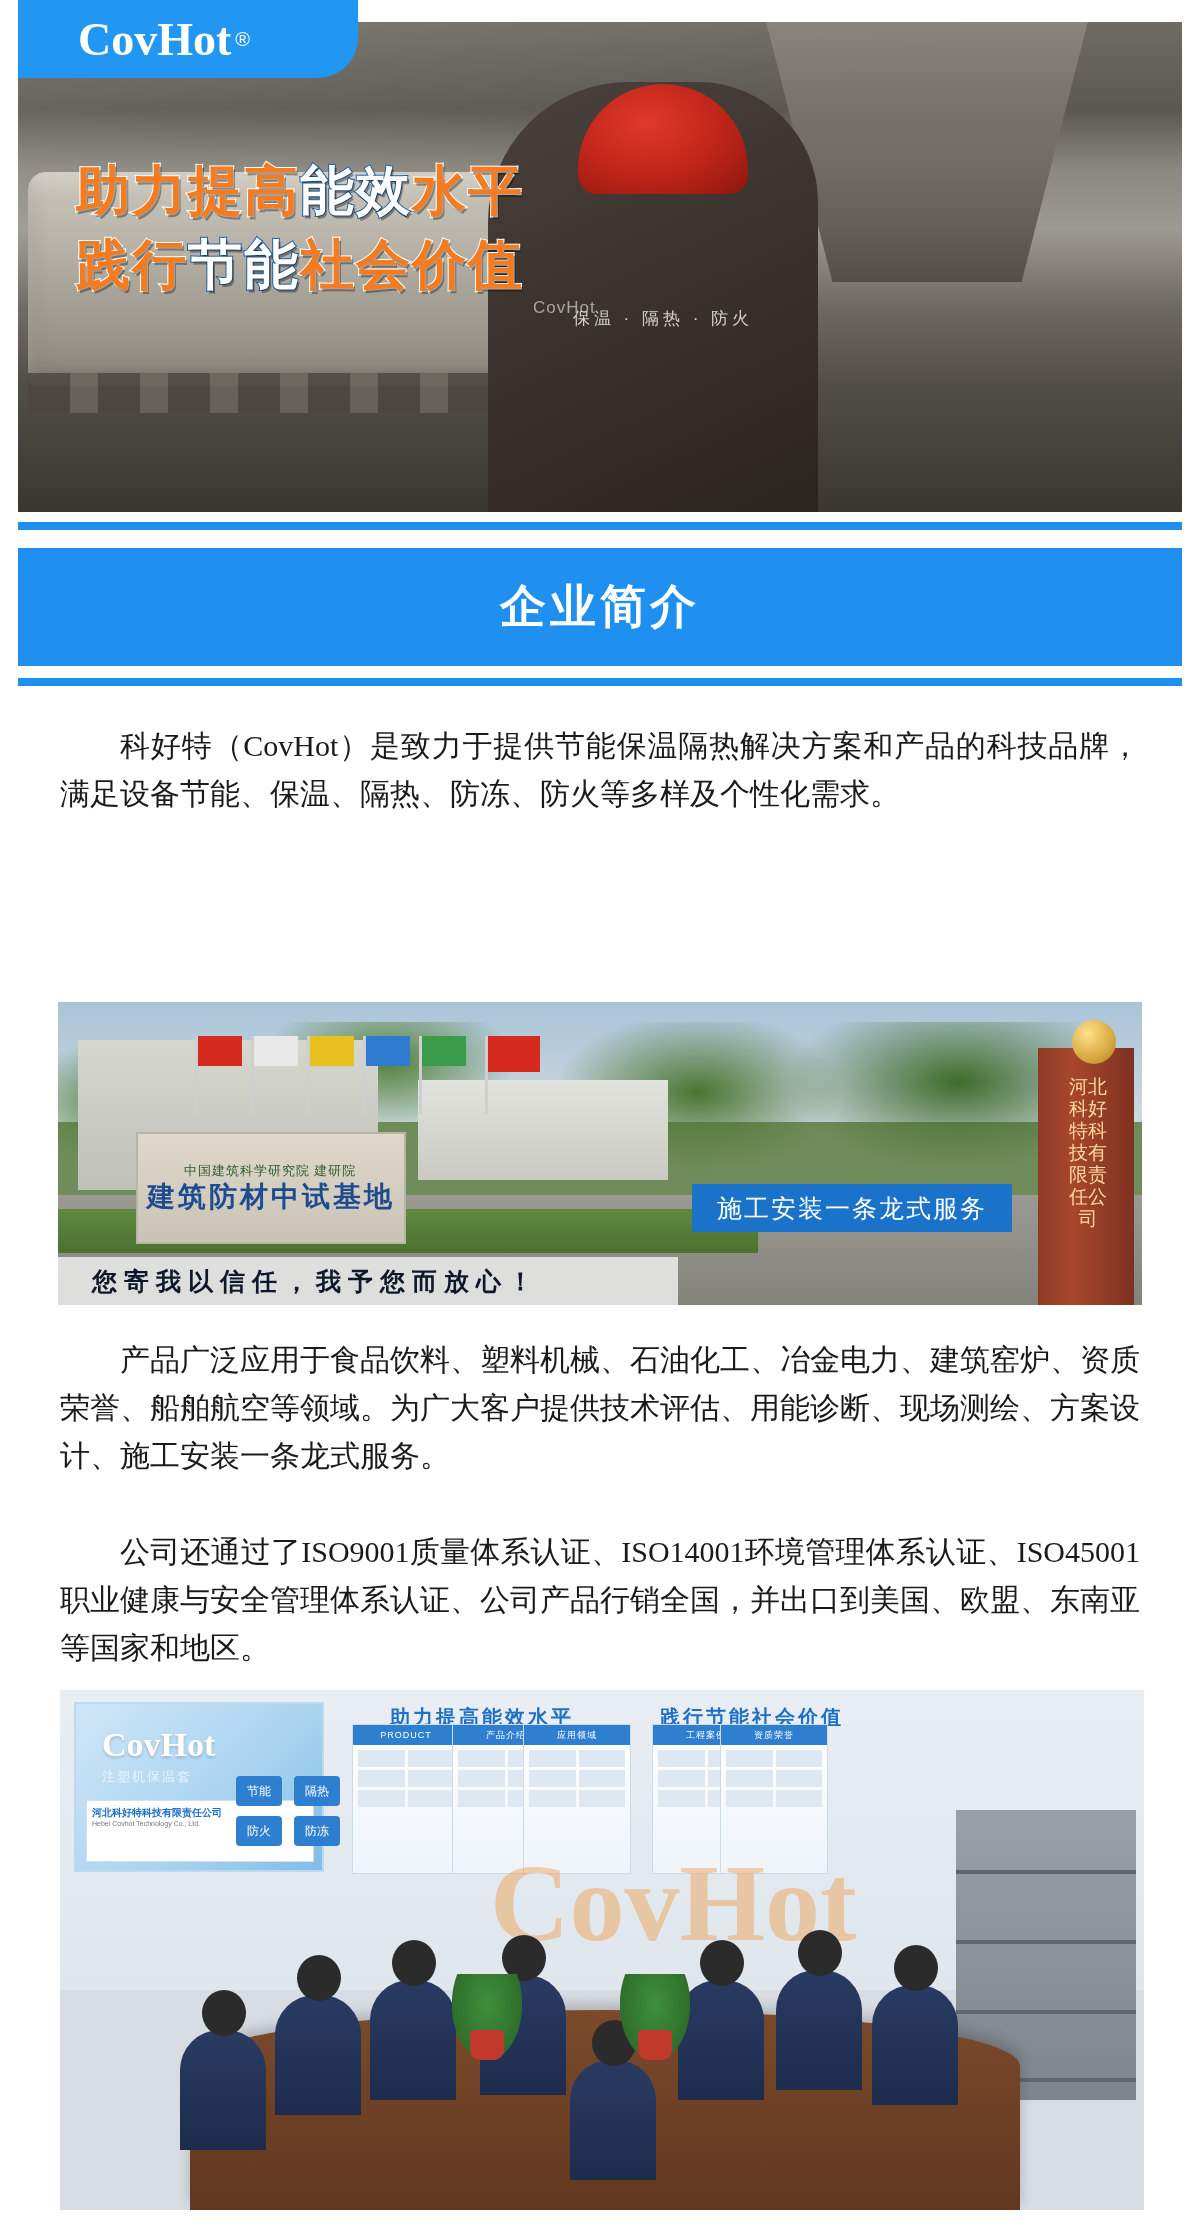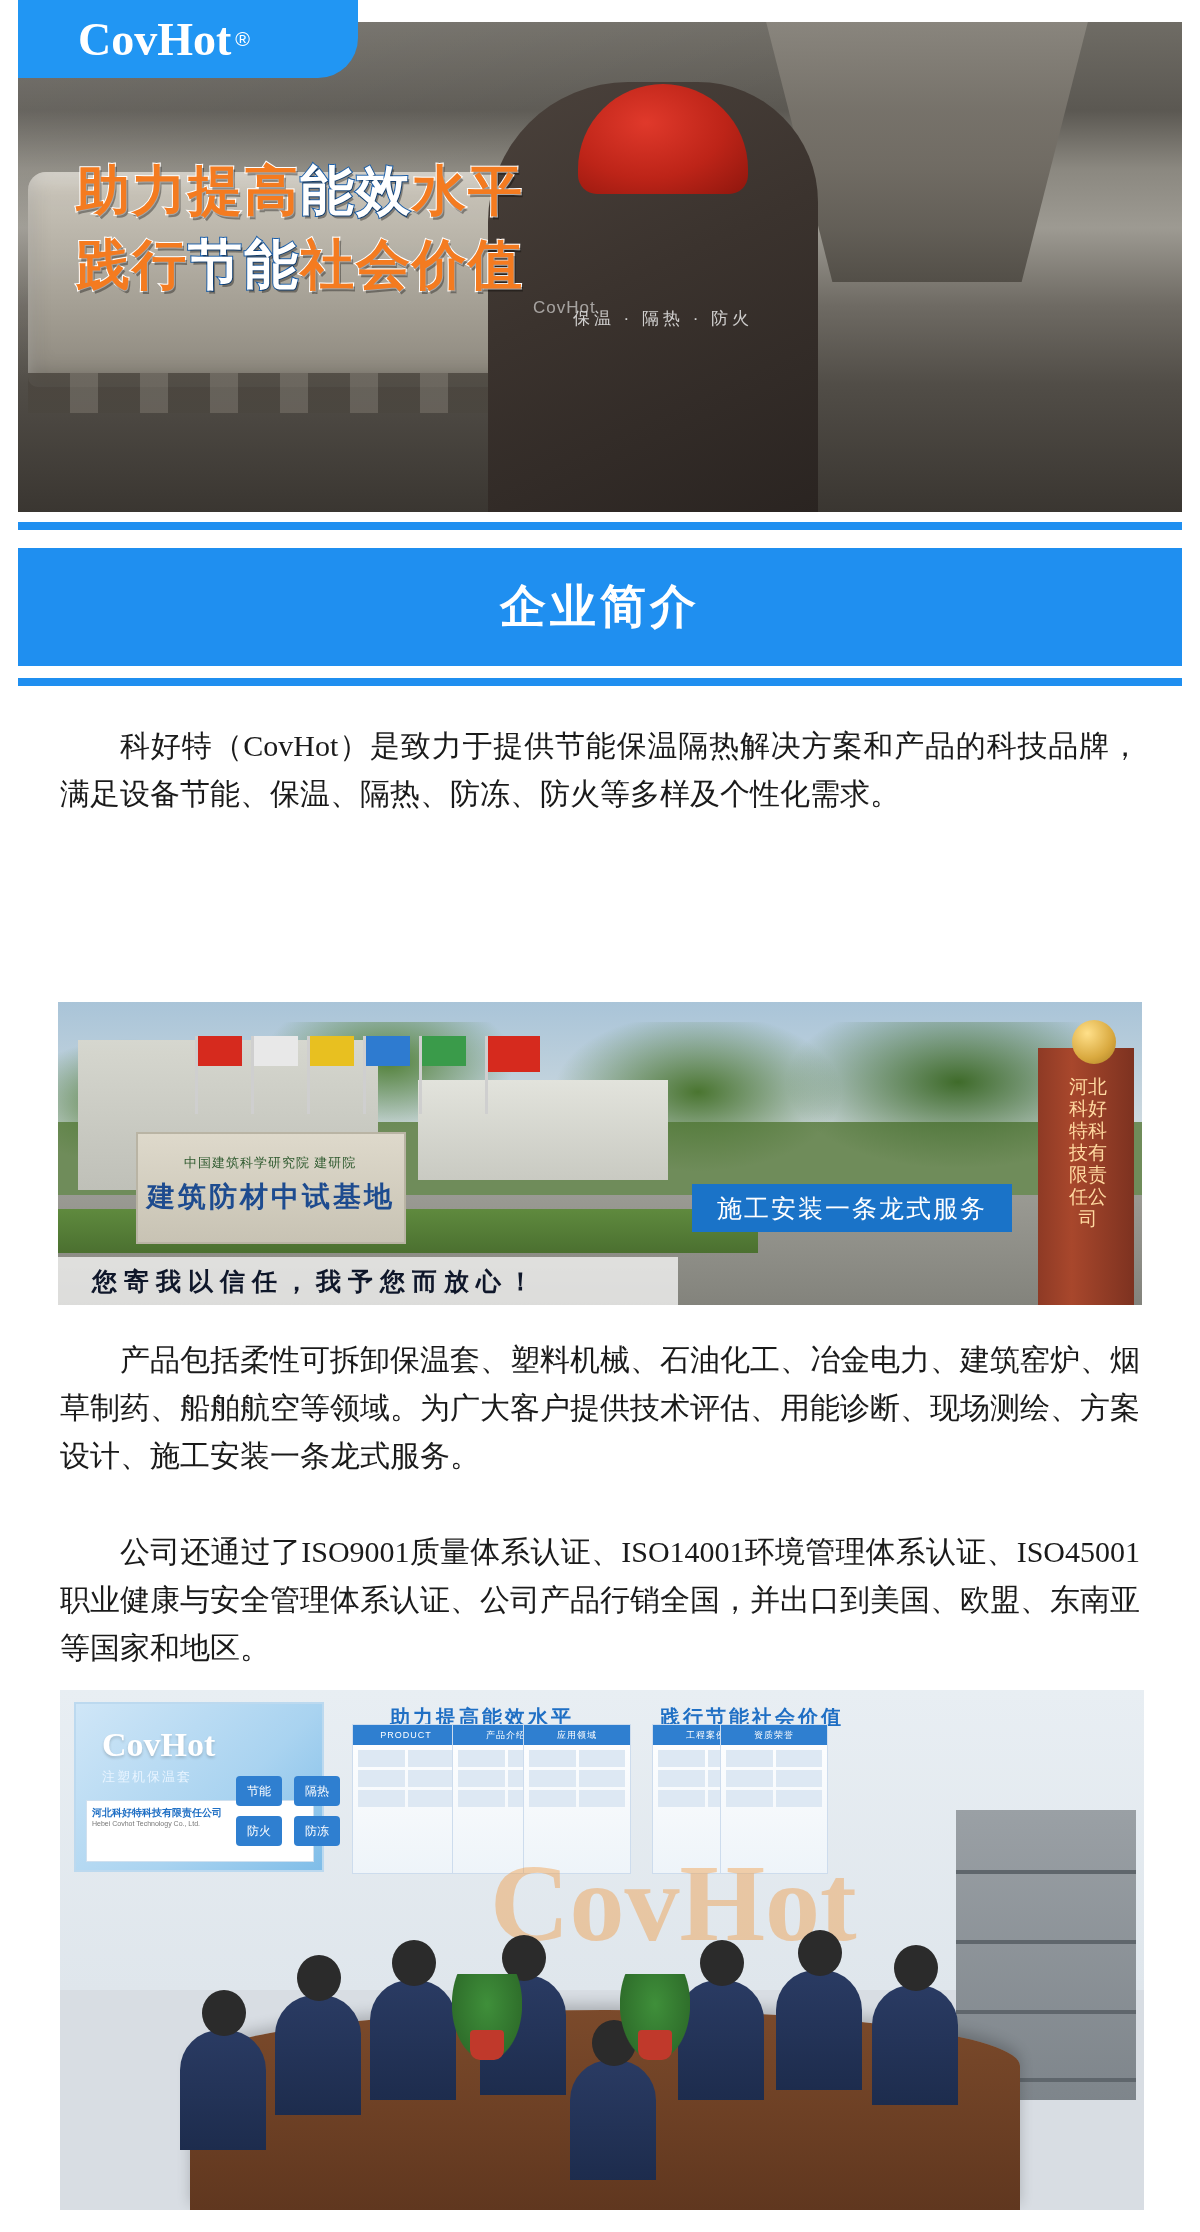--- a/index.html
+++ b/index.html
@@ -230,21 +230,21 @@
   .pf-building2 {
     position: absolute; left: 360px; top: 78px; width: 250px; height: 100px;
     background: linear-gradient(to bottom, #e2e3dc 0%, #c9cac2 100%);
   }
   .pf-wall {
     position: absolute; left: 78px; top: 130px; width: 270px; height: 112px;
     background: linear-gradient(to bottom, #ded9cb 0%, #c8c3b4 100%);
     border: 2px solid #b9b4a4;
   }
   .pf-wall-t1 {
-    position: absolute; left: 92px; top: 152px; width: 240px;
+    position: absolute; left: 92px; top: 160px; width: 240px;
     color: #2f5a2f; font-size: 13px; letter-spacing: 1px; text-align: center;
     font-family: "Liberation Serif", serif;
   }
   .pf-wall-t2 {
     position: absolute; left: 88px; top: 176px; width: 250px;
     color: #1d4b8f; font-size: 28px; font-weight: bold; letter-spacing: 3px; text-align: center;
     font-family: "Liberation Serif", serif;
   }
   .pf-road {
     position: absolute; left: 0; bottom: 0; width: 1084px; height: 110px;
@@ -459,21 +459,21 @@
       <span>施工安装一条龙式服务</span>
     </div>
     <div class="pf-pillar"></div>
     <div class="pf-pillar-ball"></div>
     <div class="pf-pillar-text">河北科好特科技有限责任公司</div>
     <div class="pf-caption">
       <span>您寄我以信任，我予您而放心！</span>
     </div>
   </div>
 
-  <div class="para" style="top:1336px;">产品包括柔性可拆卸保温套、塑料机械、石油化工、冶金电力、建筑窑炉、烟草制药、船舶航空等领域。为广大客户提供技术评估、用能诊断、现场测绘、方案设计、施工安装一条龙式服务。</div>
+  <div class="para" style="top:1336px;">产品广泛应用于食品饮料、塑料机械、石油化工、冶金电力、建筑窑炉、资质荣誉、船舶航空等领域。为广大客户提供技术评估、用能诊断、现场测绘、方案设计、施工安装一条龙式服务。</div>
   <div class="para" style="top:1528px;">公司还通过了ISO9001质量体系认证、ISO14001环境管理体系认证、ISO45001职业健康与安全管理体系认证、公司产品行销全国，并出口到美国、欧盟、东南亚等国家和地区。</div>
 
   <div class="photo-meeting">
     <div class="pm-wall"></div>
 
     <div class="pm-board">
       <div class="pm-board-logo">CovHot</div>
       <div class="pm-board-sub">注塑机保温套</div>
       <div style="position:absolute;left:10px;top:96px;width:228px;height:62px;background:#ffffff;border:1px solid #cfe0ef;padding:5px;">
         <div style="font-size:10px;color:#1f6fc4;font-weight:bold;">河北科好特科技有限责任公司</div>

